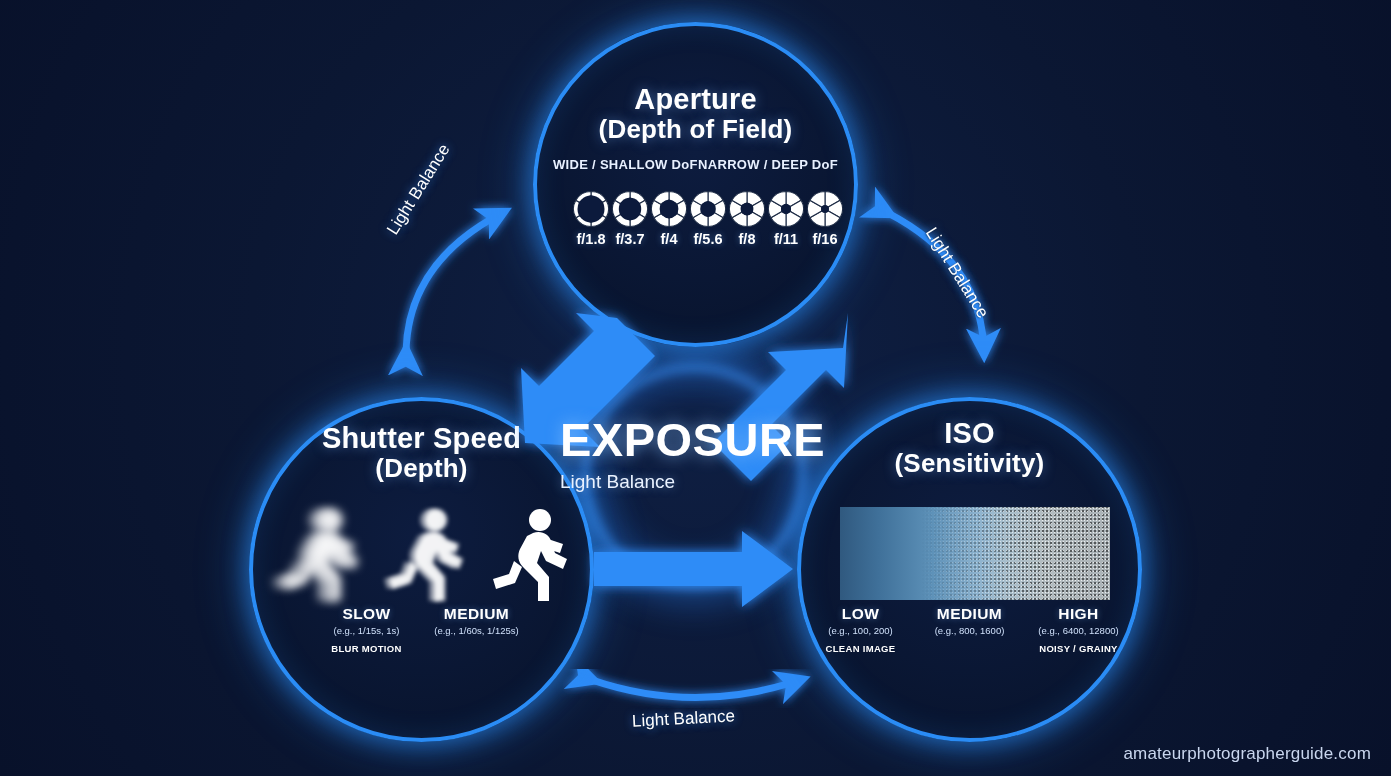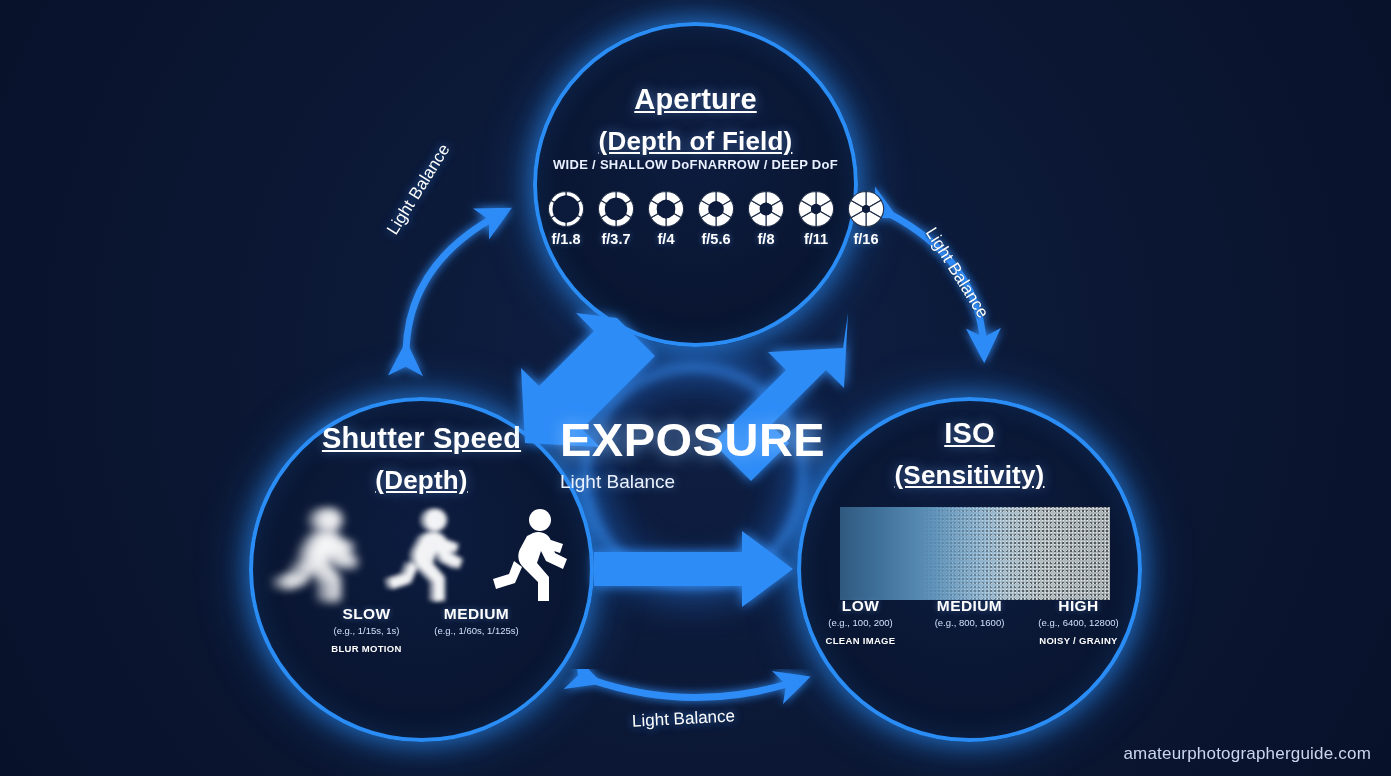--- a/index.html
+++ b/index.html
@@ -31,37 +31,36 @@
     z-index:4;
   }
   #node-aperture { left:533px; top:22px;  width:325px; height:325px; }
   #node-shutter  { left:249px; top:397px; width:345px; height:345px; }
   #node-iso      { left:797px; top:397px; width:345px; height:345px; }
 
   .node-title {
     position:absolute; left:0; right:0; text-align:center;
     color:#fff; font-weight:bold; letter-spacing:.2px;
     text-shadow:0 0 12px rgba(120,180,255,.5);
-    text-decoration:underline;
   }
   .node-title .t1 { display:block; font-size:29px; line-height:1.04; }
-  .node-title .t2 { display:block; font-size:26px; line-height:1.18;margin-top:12px; }
+  .node-title .t2 { display:block; font-size:26px; line-height:1.18; }
   #node-aperture .node-title { top:58px; }
   #node-shutter  .node-title { top:22px; }
   #node-iso      .node-title { top:17px; }
 
   
   .ap-heads {
     position:absolute; top:131px; left:8px; right:8px;
     display:flex; justify-content:space-between; padding:0 8px;
     font-size:13px; font-weight:bold; color:#e8f0ff; letter-spacing:.3px;
   }
   .ap-row {
     position:absolute; top:164px; left:10px; right:10px;
-    display:flex; justify-content:flex-start; gap:12px;
+    display:flex; justify-content:flex-end; gap:1px;
   }
   .ap-item { width:38px; text-align:center; }
   .ap-icon { width:38px; height:38px; display:block; }
   .ap-label {
     margin-top:3px; font-size:14.5px; font-weight:bold; color:#fff;
     text-shadow:0 0 6px rgba(120,180,255,.45);
   }
 
   
   .sh-row {
@@ -105,21 +104,21 @@
     position:absolute; inset:0;
     background-image:
       radial-gradient(rgba(255,255,255,.75) 0.7px, transparent 0.8px),
       radial-gradient(rgba(0,0,0,.55) 0.7px, transparent 0.8px),
       radial-gradient(rgba(255,255,255,.5) 0.6px, transparent 0.7px);
     background-size:3px 3px, 4px 4px, 2px 2px;
     background-position:0 0, 1px 2px, 2px 1px;
     -webkit-mask-image:linear-gradient(90deg, transparent 30%, rgba(0,0,0,.55) 52%, #000 70%);
             mask-image:linear-gradient(90deg, transparent 30%, rgba(0,0,0,.55) 52%, #000 70%);
   }
-  #node-iso .iso-labels { top:196px; }
+  #node-iso .iso-labels { top:204px; }
 
   
   #center-halo {
     position:absolute; left:580px; top:362px; width:228px; height:228px;
     border-radius:50%;
     border:11px solid rgba(55,140,245,.62);
     box-shadow:
       0 0 34px 12px rgba(42,130,245,.42),
       inset 0 0 34px 10px rgba(42,130,245,.34);
     filter:blur(5px);

